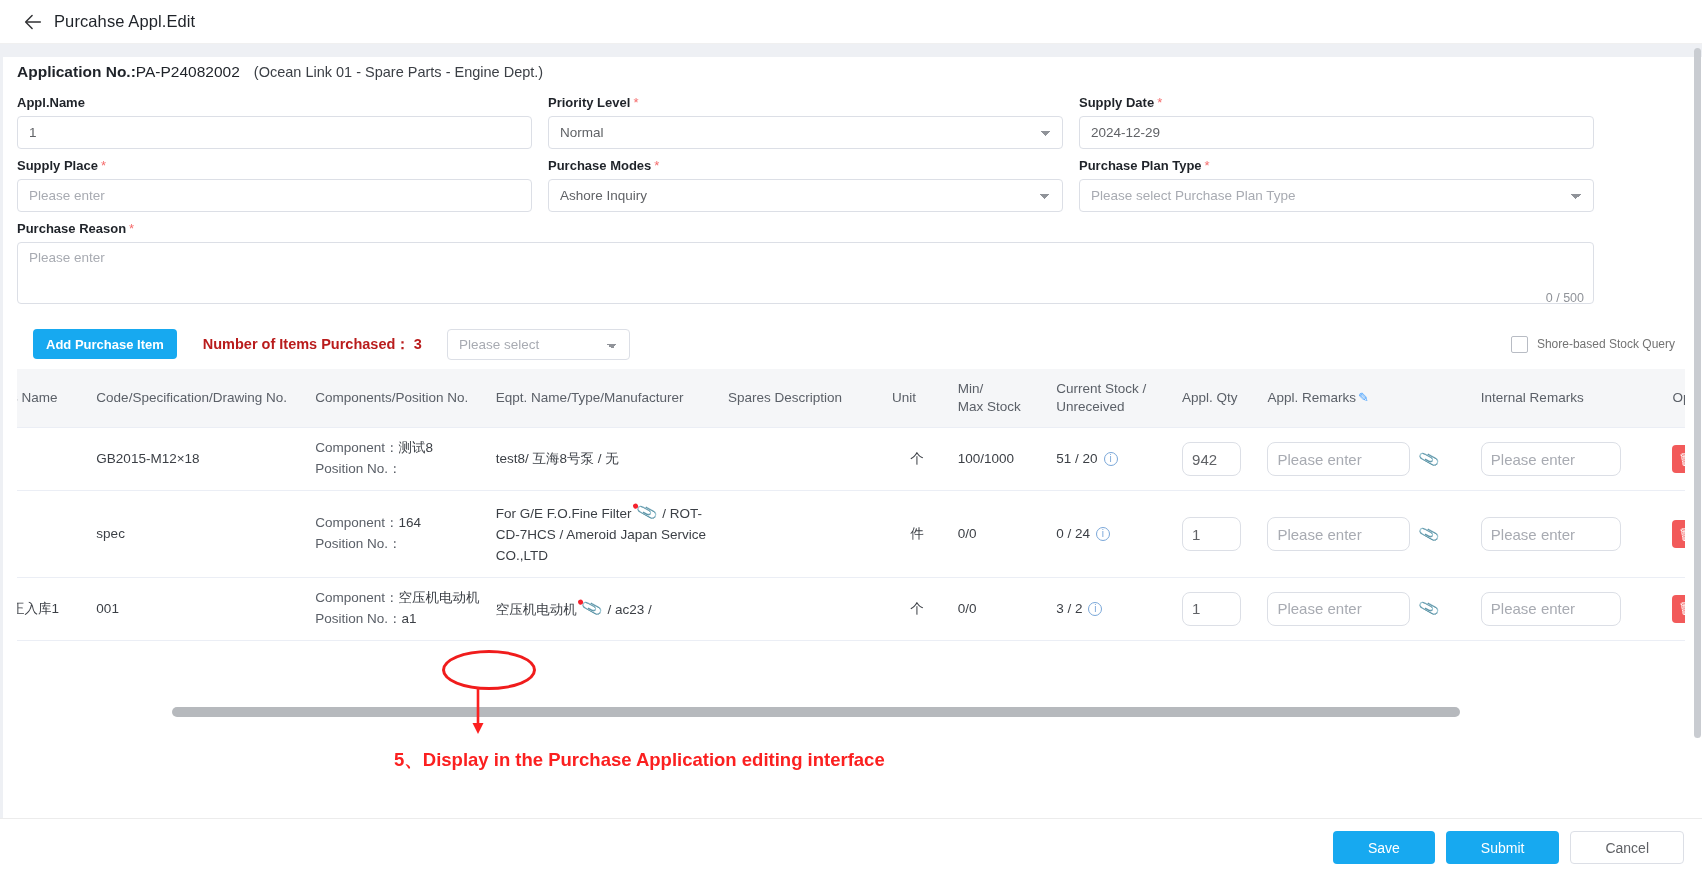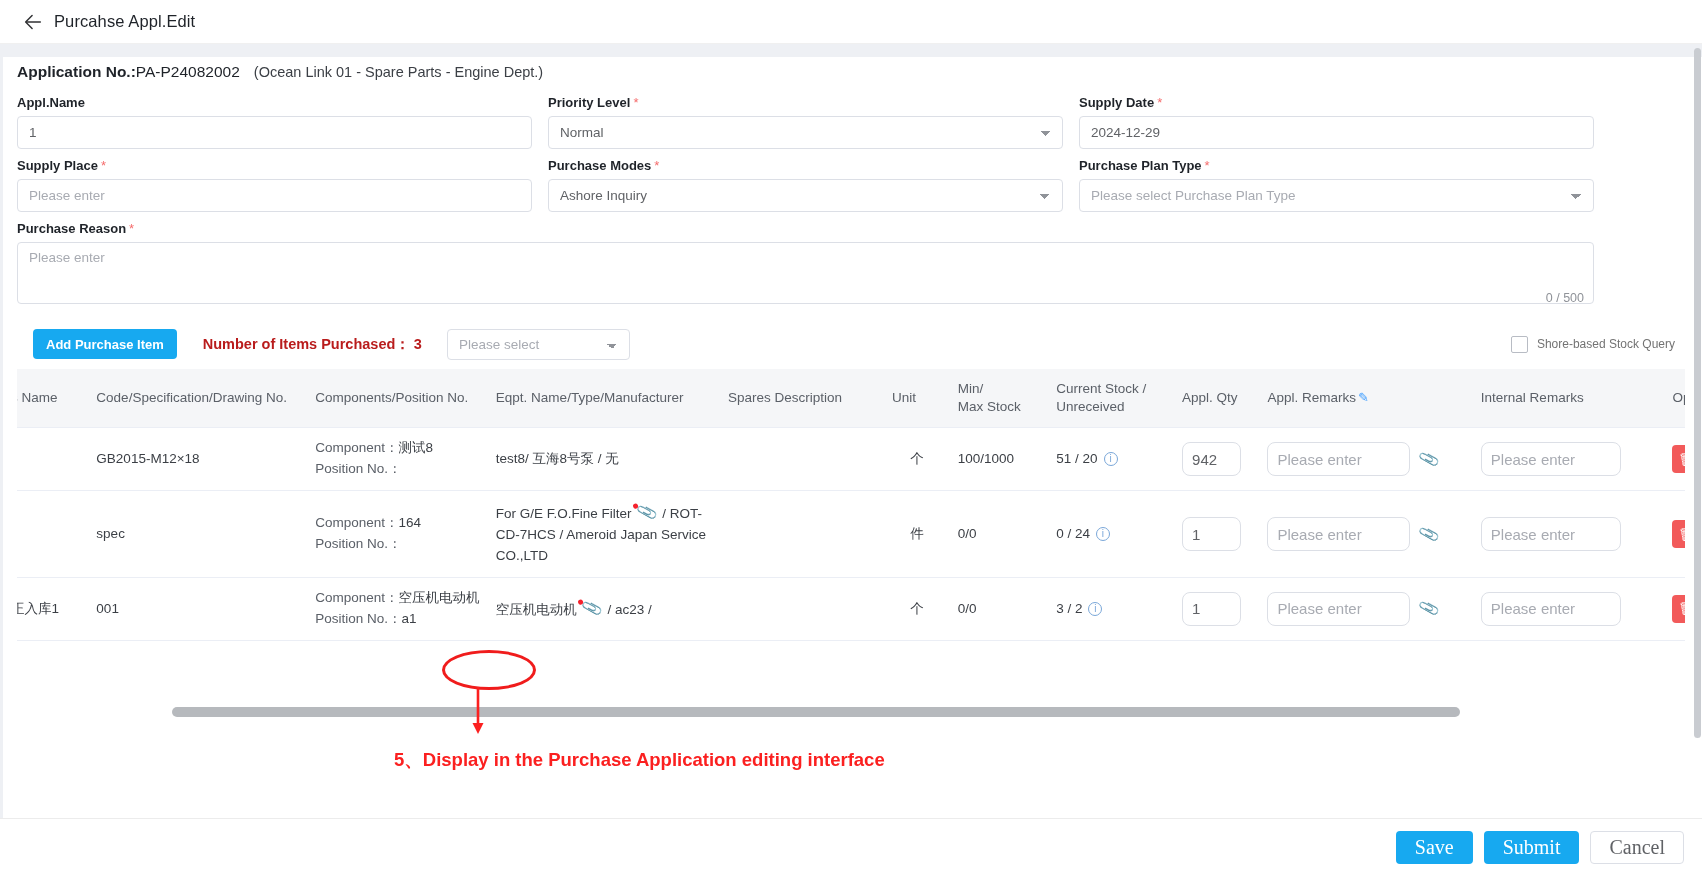--- a/index.html
+++ b/index.html
@@ -336,26 +336,26 @@
     border-top: 1px solid #ececec;
     display: flex;
     align-items: center;
     justify-content: flex-end;
     padding-right: 18px;
     gap: 11px;
   }
   .f-btn {
     height: 33px;
     min-width: 58px;
-    padding: 0 18px;
+    padding: 0 34px;
     border-radius: 4px;
-    font-size: 20px;
+    font-size: 14px;
     cursor: pointer;
     border: 1px solid transparent;
-    font-family: Liberation Serif, serif;
+    font-family: Liberation Sans, sans-serif;
   }
   .f-save { background: #17a9f0; color: #fff; }
   .f-submit { background: #17a9f0; color: #fff; }
   .f-cancel { background: #fff; color: #606266; border: 1px solid #dcdfe6; }
 
   
   .page-scrollbar {
     position: absolute;
     right: 0; top: 44px;
     width: 9px; height: 770px;

